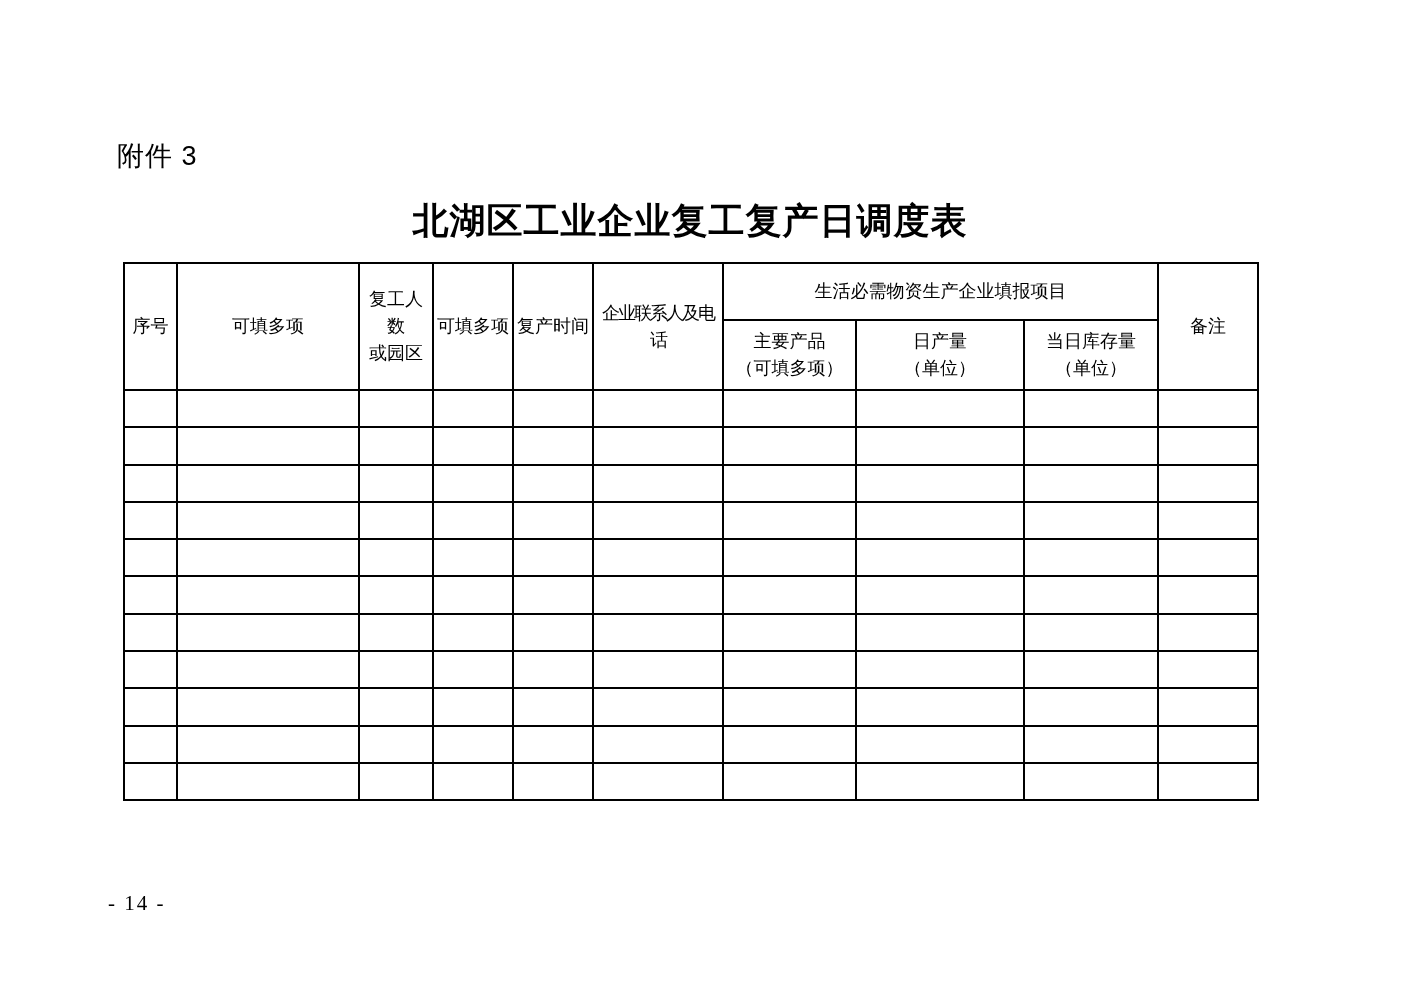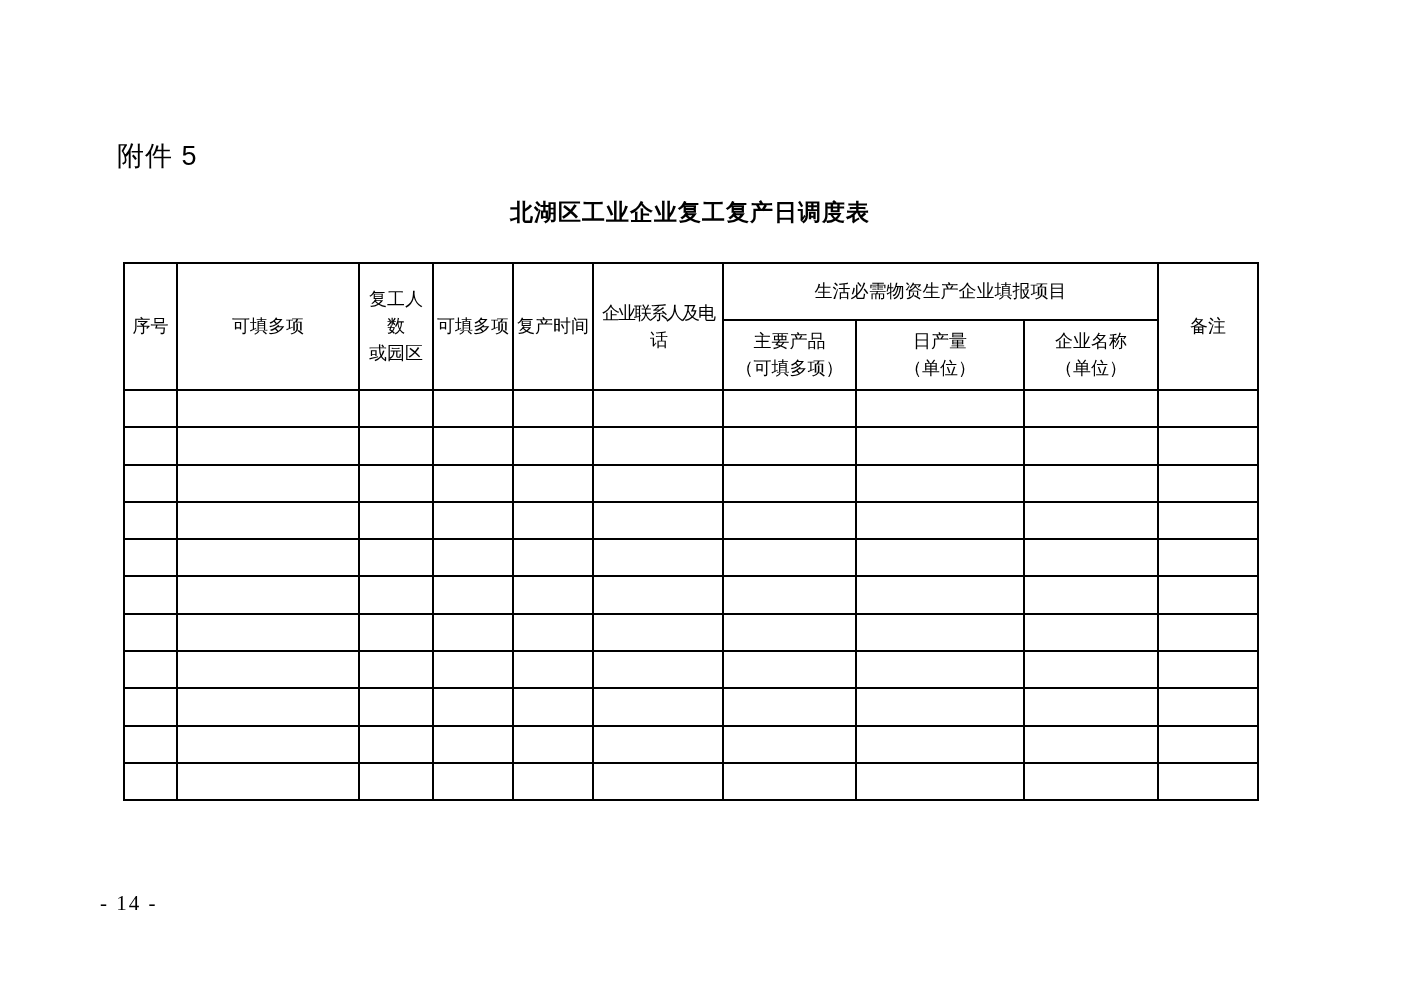--- a/index.html
+++ b/index.html
@@ -11,21 +11,21 @@
   }
   .attachment-label {
     position:absolute; left:117px; top:138px;
     font-family:"Liberation Sans","DejaVu Sans",sans-serif;
     font-size:27px; letter-spacing:1px;
   }
   .doc-title {
     position:absolute; left:123px; top:197px; width:1134px;
     text-align:center;
     font-family:Liberation Sans, sans-serif;
-    font-size:23px; font-weight:bold; letter-spacing:1px;
+    font-size:36px; font-weight:bold; letter-spacing:1px;
   }
   table.dispatch {
     position:absolute; left:123px; top:262px; width:1134px;
     border-collapse:collapse; table-layout:fixed;
     background:#ffffff;
   }
   table.dispatch th, table.dispatch td {
     border:2px solid #000000;
     padding:0 2px;
     font-weight:normal;
@@ -34,28 +34,28 @@
     text-align:center;
     vertical-align:middle;
     white-space:pre-line;
     overflow:hidden;
   }
   tr.hdr-top   { height:57px; }
   tr.hdr-sub   { height:70px; }
   tbody tr     { height:37.3px; }
   th.tight     { letter-spacing:-2px; }
   .page-number {
-    position:absolute; left:100px; top:891px;
+    position:absolute; left:108px; top:891px;
     font-size:21px; letter-spacing:2px;
   }
 </style>
 </head>
 <body>
 
-<div class="attachment-label">附件 5</div>
+<div class="attachment-label">附件 3</div>
 
 <div class="doc-title">北湖区工业企业复工复产日调度表</div>
 
 <table class="dispatch">
   <colgroup>
     <col style="width:53px">
     <col style="width:182px">
     <col style="width:74px">
     <col style="width:80px">
     <col style="width:80px">
@@ -75,21 +75,21 @@
       <th rowspan="2">复产时间</th>
       <th rowspan="2" class="tight">企业联系人及电话</th>
       <th colspan="3">生活必需物资生产企业填报项目</th>
       <th rowspan="2">备注</th>
     </tr>
     <tr class="hdr-sub">
       <th>主要产品
 （可填多项）</th>
       <th>日产量
 （单位）</th>
-      <th>企业名称
+      <th>当日库存量
 （单位）</th>
     </tr>
   </thead>
   <tbody>
       <tr>
         <td></td>
         <td></td>
         <td></td>
         <td></td>
         <td></td>

